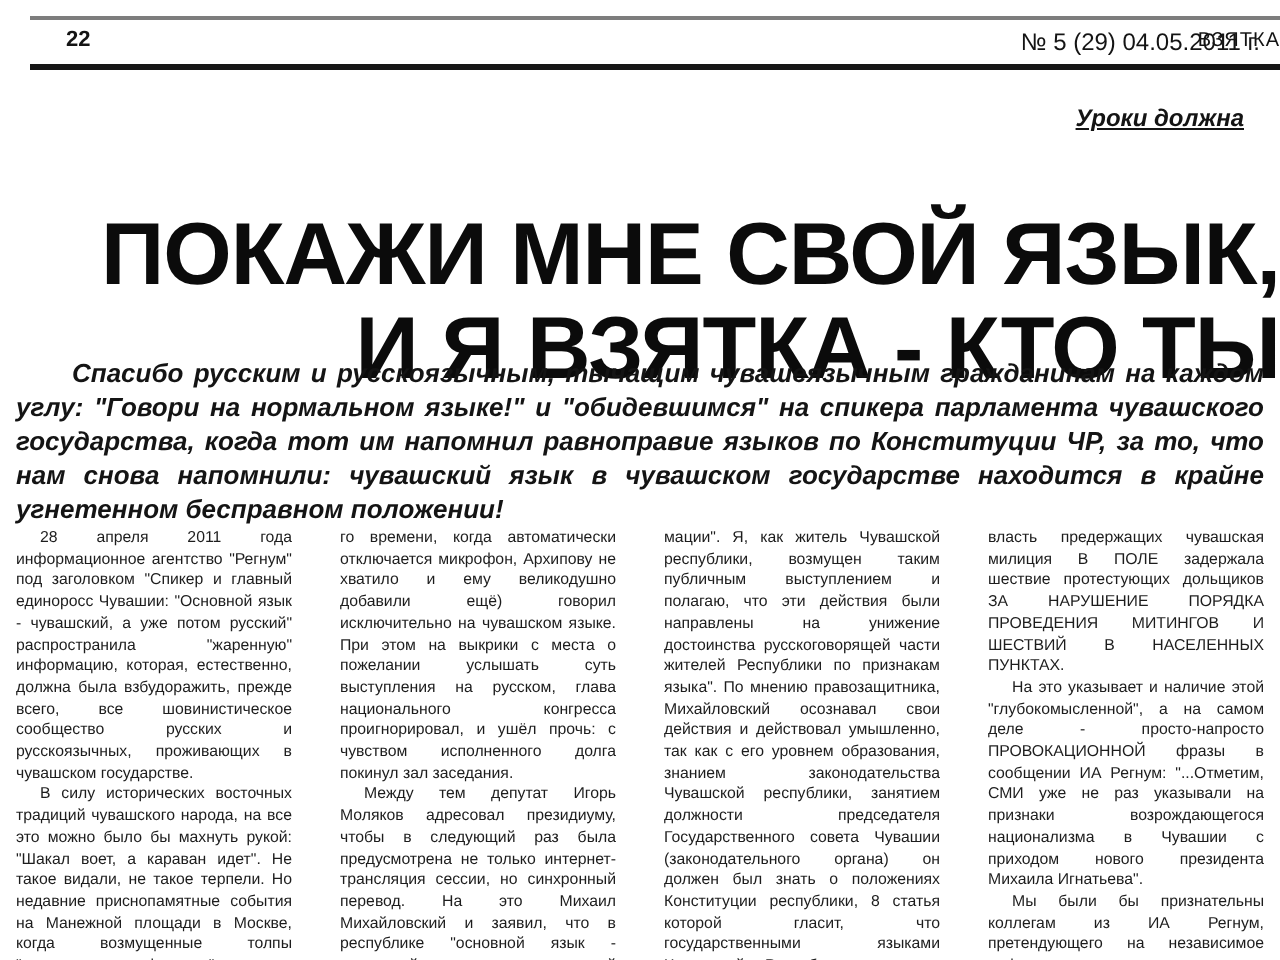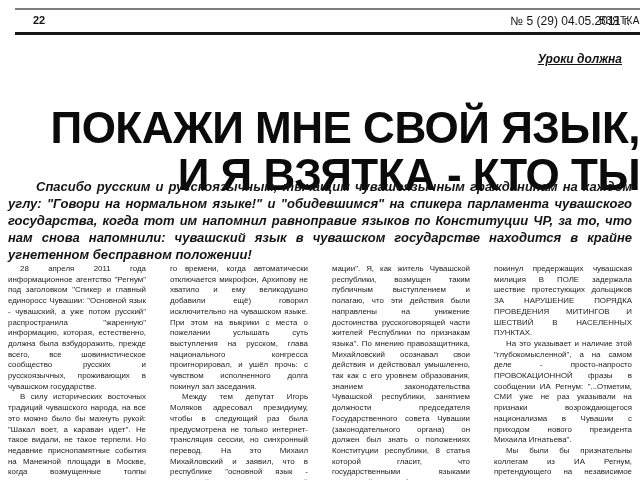--- a/index.html
+++ b/index.html
@@ -81,18 +81,18 @@
         <p class="indent">В силу исторических восточных традиций чувашского народа, на все это можно было бы махнуть рукой: "Шакал воет, а караван идет". Не такое видали, не такое терпели. Но недавние приснопамятные события на Манежной площади в Москве, когда возмущенные толпы "спортивных фанатов", тоже "оскорбленных и возмущенных" убийством своего одного товарища "лицами кавказской национальности", устроили националистический дебош с лозунгами типа "Россия для русских", заставляет нас отклик-</p>
       </div>
       <div class="col">
         <p class="">го времени, когда автоматически отключается микрофон, Архипову не хватило и ему великодушно добавили ещё) говорил исключительно на чувашском языке. При этом на выкрики с места о пожелании услышать суть выступления на русском, глава национального конгресса проигнорировал, и ушёл прочь: с чувством исполненного долга покинул зал заседания.</p>
         <p class="indent">Между тем депутат Игорь Моляков адресовал президиуму, чтобы в следующий раз была предусмотрена не только интернет-трансляция сессии, но синхронный перевод. На это Михаил Михайловский и заявил, что в республике "основной язык - чувашский, а уже потом русский идёт" и что "основные понятия" чувашского языка надо бы знать, коль живёшь в республике. "Я не националист, но хотелось бы этого", - в заключении произнёс политик двусмысленную фразу, и стало совсем не понятно, была</p>
       </div>
       <div class="col">
         <p class="">мации". Я, как житель Чувашской республики, возмущен таким публичным выступлением и полагаю, что эти действия были направлены на унижение достоинства русскоговорящей части жителей Республики по признакам языка". По мнению правозащитника, Михайловский осознавал свои действия и действовал умышленно, так как с его уровнем образования, знанием законодательства Чувашской республики, занятием должности председателя Государственного совета Чувашии (законодательного органа) он должен был знать о положениях Конституции республики, 8 статья которой гласит, что государственными языками Чувашской Республики являются чувашский и русский языки, которые равны по статусу.</p>
       </div>
       <div class="col">
-        <p class="">покинул предержащих чувашская милиция В ПОЛЕ задержала шествие протестующих дольщиков ЗА НАРУШЕНИЕ ПОРЯДКА ПРОВЕДЕНИЯ МИТИНГОВ И ШЕСТВИЙ В НАСЕЛЕННЫХ ПУНКТАХ.</p>
+        <p class="">власть предержащих чувашская милиция В ПОЛЕ задержала шествие протестующих дольщиков ЗА НАРУШЕНИЕ ПОРЯДКА ПРОВЕДЕНИЯ МИТИНГОВ И ШЕСТВИЙ В НАСЕЛЕННЫХ ПУНКТАХ.</p>
         <p class="indent">На это указывает и наличие этой "глубокомысленной", а на самом деле - просто-напросто ПРОВОКАЦИОННОЙ фразы в сообщении ИА Регнум: "...Отметим, СМИ уже не раз указывали на признаки возрождающегося национализма в Чувашии с приходом нового президента Михаила Игнатьева".</p>
         <p class="indent">Мы были бы признательны коллегам из ИА Регнум, претендующего на независимое информационное агентство, если они сообщат нам в персональном письме или в открытой печати эти "признаки возрождающегося национализма". А то некоторые наши сотрудники, знающие данную проблему не один десяток лет, никак не смогли обнаружить следов чувашского национализма. Сле-</p>
       </div>
     </div>
 </div>
 
 </body></html>

